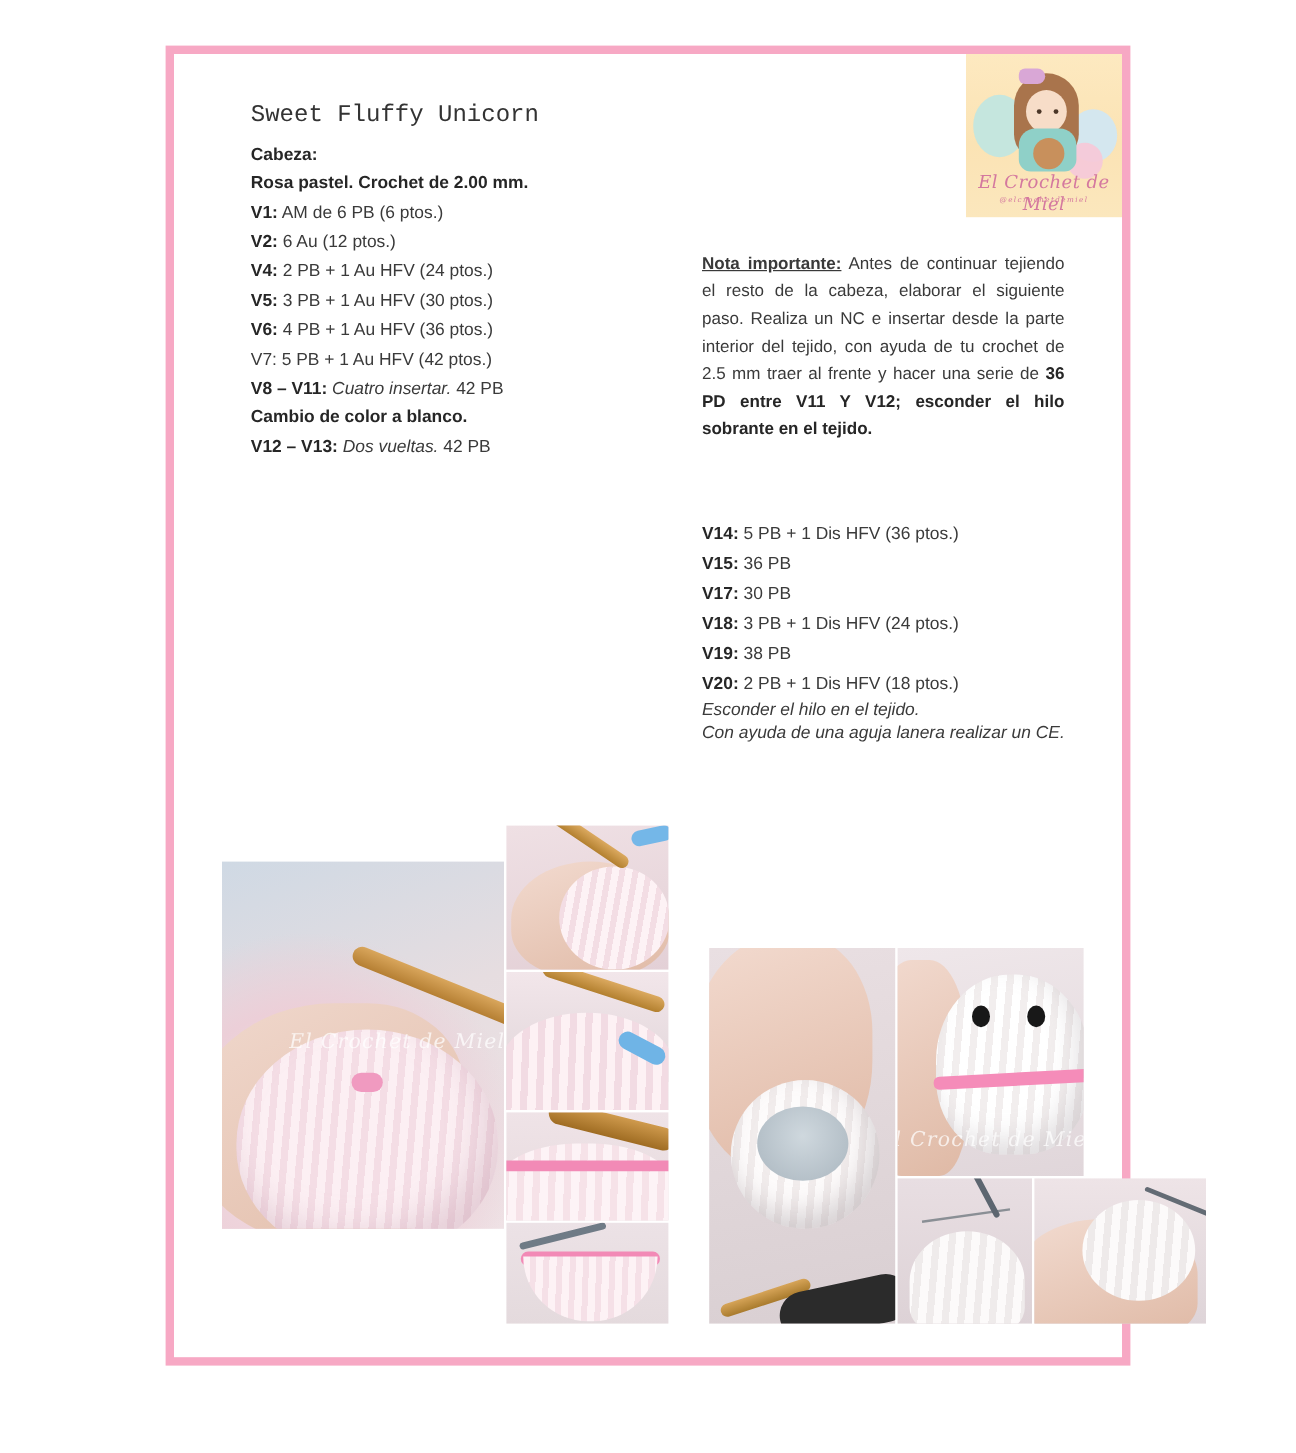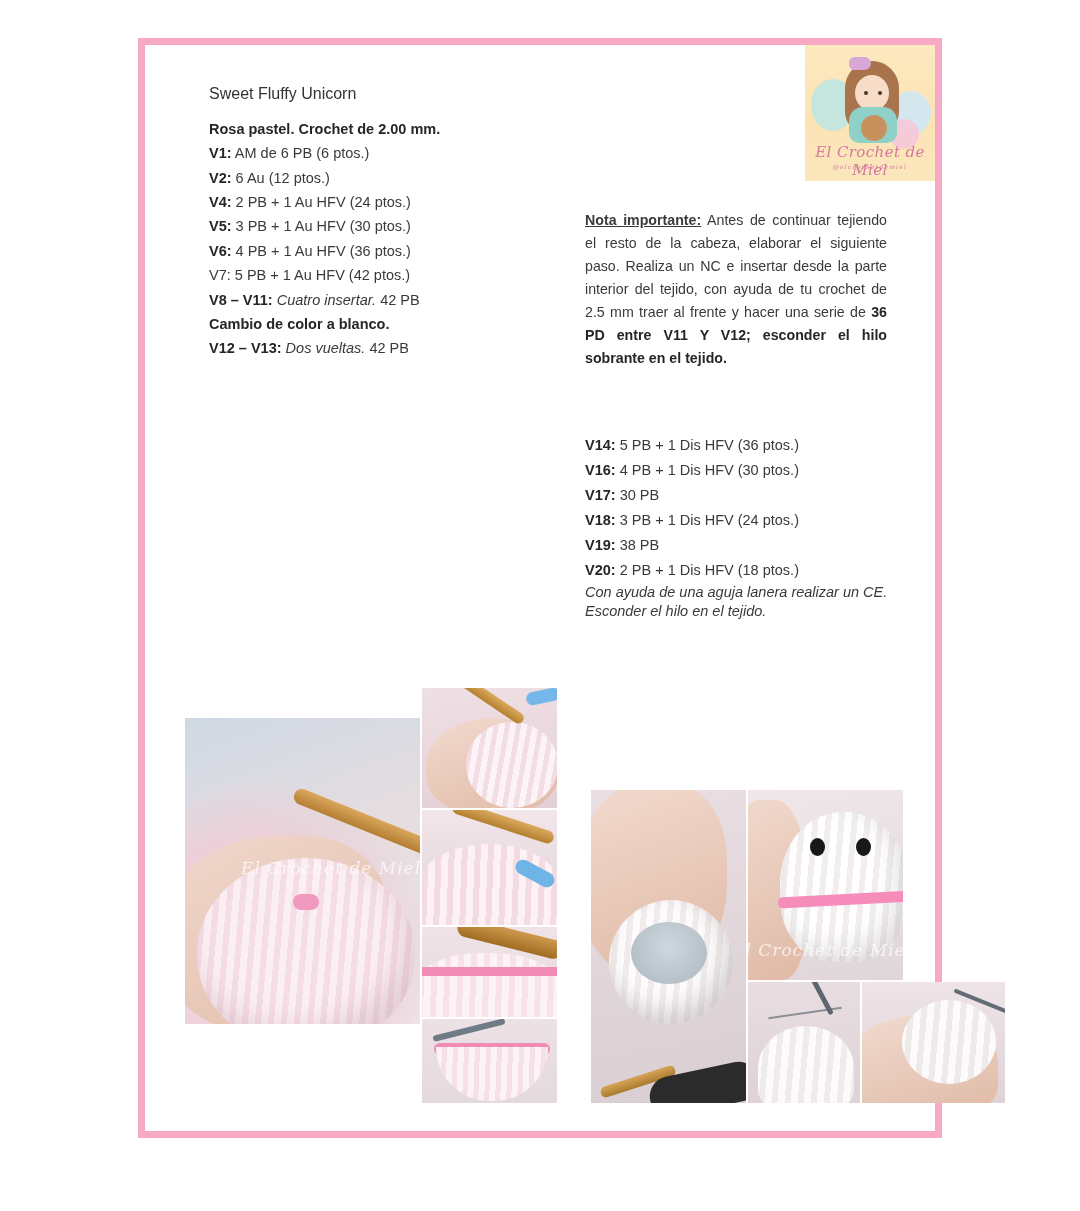--- a/index.html
+++ b/index.html
@@ -131,22 +131,23 @@
     font-size: 6px;
     color: #d4789f;
     letter-spacing: 1.2px;
   }
 
   
   .title {
     position: absolute;
     left: 64px;
     top: 40px;
-    font-size: 16px;
+    font-size: 20px;
     color: #333;
+    font-family: Liberation Mono, monospace;
   }
 
   .left-col {
     position: absolute;
     left: 64px;
     top: 72px;
     width: 330px;
     font-size: 14.5px;
     color: #3a3a3a;
     line-height: 1.68;
@@ -529,20 +530,21 @@
       <div class="eye-r"></div>
       <div class="body"></div>
       <div class="yarn"></div>
       <div class="brand">El Crochet de Miel</div>
       <div class="brand-sub">@elcrochetdemiel</div>
     </div>
 
     <div class="title">Sweet Fluffy Unicorn</div>
 
     <div class="left-col">
+      <div class="line"><b>Cabeza:</b></div>
       <div class="line"><b>Rosa pastel. Crochet de 2.00 mm.</b></div>
 
       <div class="line"><b>V1:</b><span> AM de 6 PB (6 ptos.)</span></div>
       <div class="line"><b>V2:</b><span> 6 Au (12 ptos.)</span></div>
       <div class="line"><b>V4:</b><span> 2 PB + 1 Au HFV (24 ptos.)</span></div>
       <div class="line"><b>V5:</b><span> 3 PB + 1 Au HFV (30 ptos.)</span></div>
       <div class="line"><b>V6:</b><span> 4 PB + 1 Au HFV (36 ptos.)</span></div>
       <div class="line"><span>V7:</span><span> 5 PB + 1 Au HFV (42 ptos.)</span></div>
 
       <div class="line">
@@ -553,27 +555,27 @@
         <b>V12 – V13:</b><i> Dos vueltas.</i><span> 42 PB</span>
       </div>
     </div>
 
     <div class="right-col">
       <span class="nota-label">Nota importante:</span><span> Antes de continuar tejiendo el resto de la cabeza, elaborar el siguiente paso. Realiza un NC e insertar desde la parte interior del tejido, con ayuda de tu crochet de 2.5 mm traer al frente y hacer una serie de </span><b>36 PD entre V11 Y V12; esconder el hilo sobrante en el tejido.</b>
     </div>
 
     <div class="right-col2">
       <div class="line"><b>V14:</b><span> 5 PB + 1 Dis HFV (36 ptos.)</span></div>
-      <div class="line"><b>V16:</b><span> 4 PB + 1 Dis HFV (30 ptos.)</span></div>
+      <div class="line"><b>V15:</b><span> 36 PB</span></div>
       <div class="line"><b>V17:</b><span> 30 PB</span></div>
       <div class="line"><b>V18:</b><span> 3 PB + 1 Dis HFV (24 ptos.)</span></div>
       <div class="line"><b>V19:</b><span> 38 PB</span></div>
       <div class="line"><b>V20:</b><span> 2 PB + 1 Dis HFV (18 ptos.)</span></div>
+      <div class="ital">Esconder el hilo en el tejido.</div>
       <div class="ital">Con ayuda de una aguja lanera realizar un CE.</div>
-      <div class="ital">Esconder el hilo en el tejido.</div>
     </div>
 
     <div class="photo" id="photo-a">
       <div class="hand"></div>
       <div class="ball"></div>
       <div class="hook"></div>
       <div class="pinknub"></div>
       <div class="wm" style="left:56px; top:140px;">El Crochet de Miel</div>
     </div>
 

